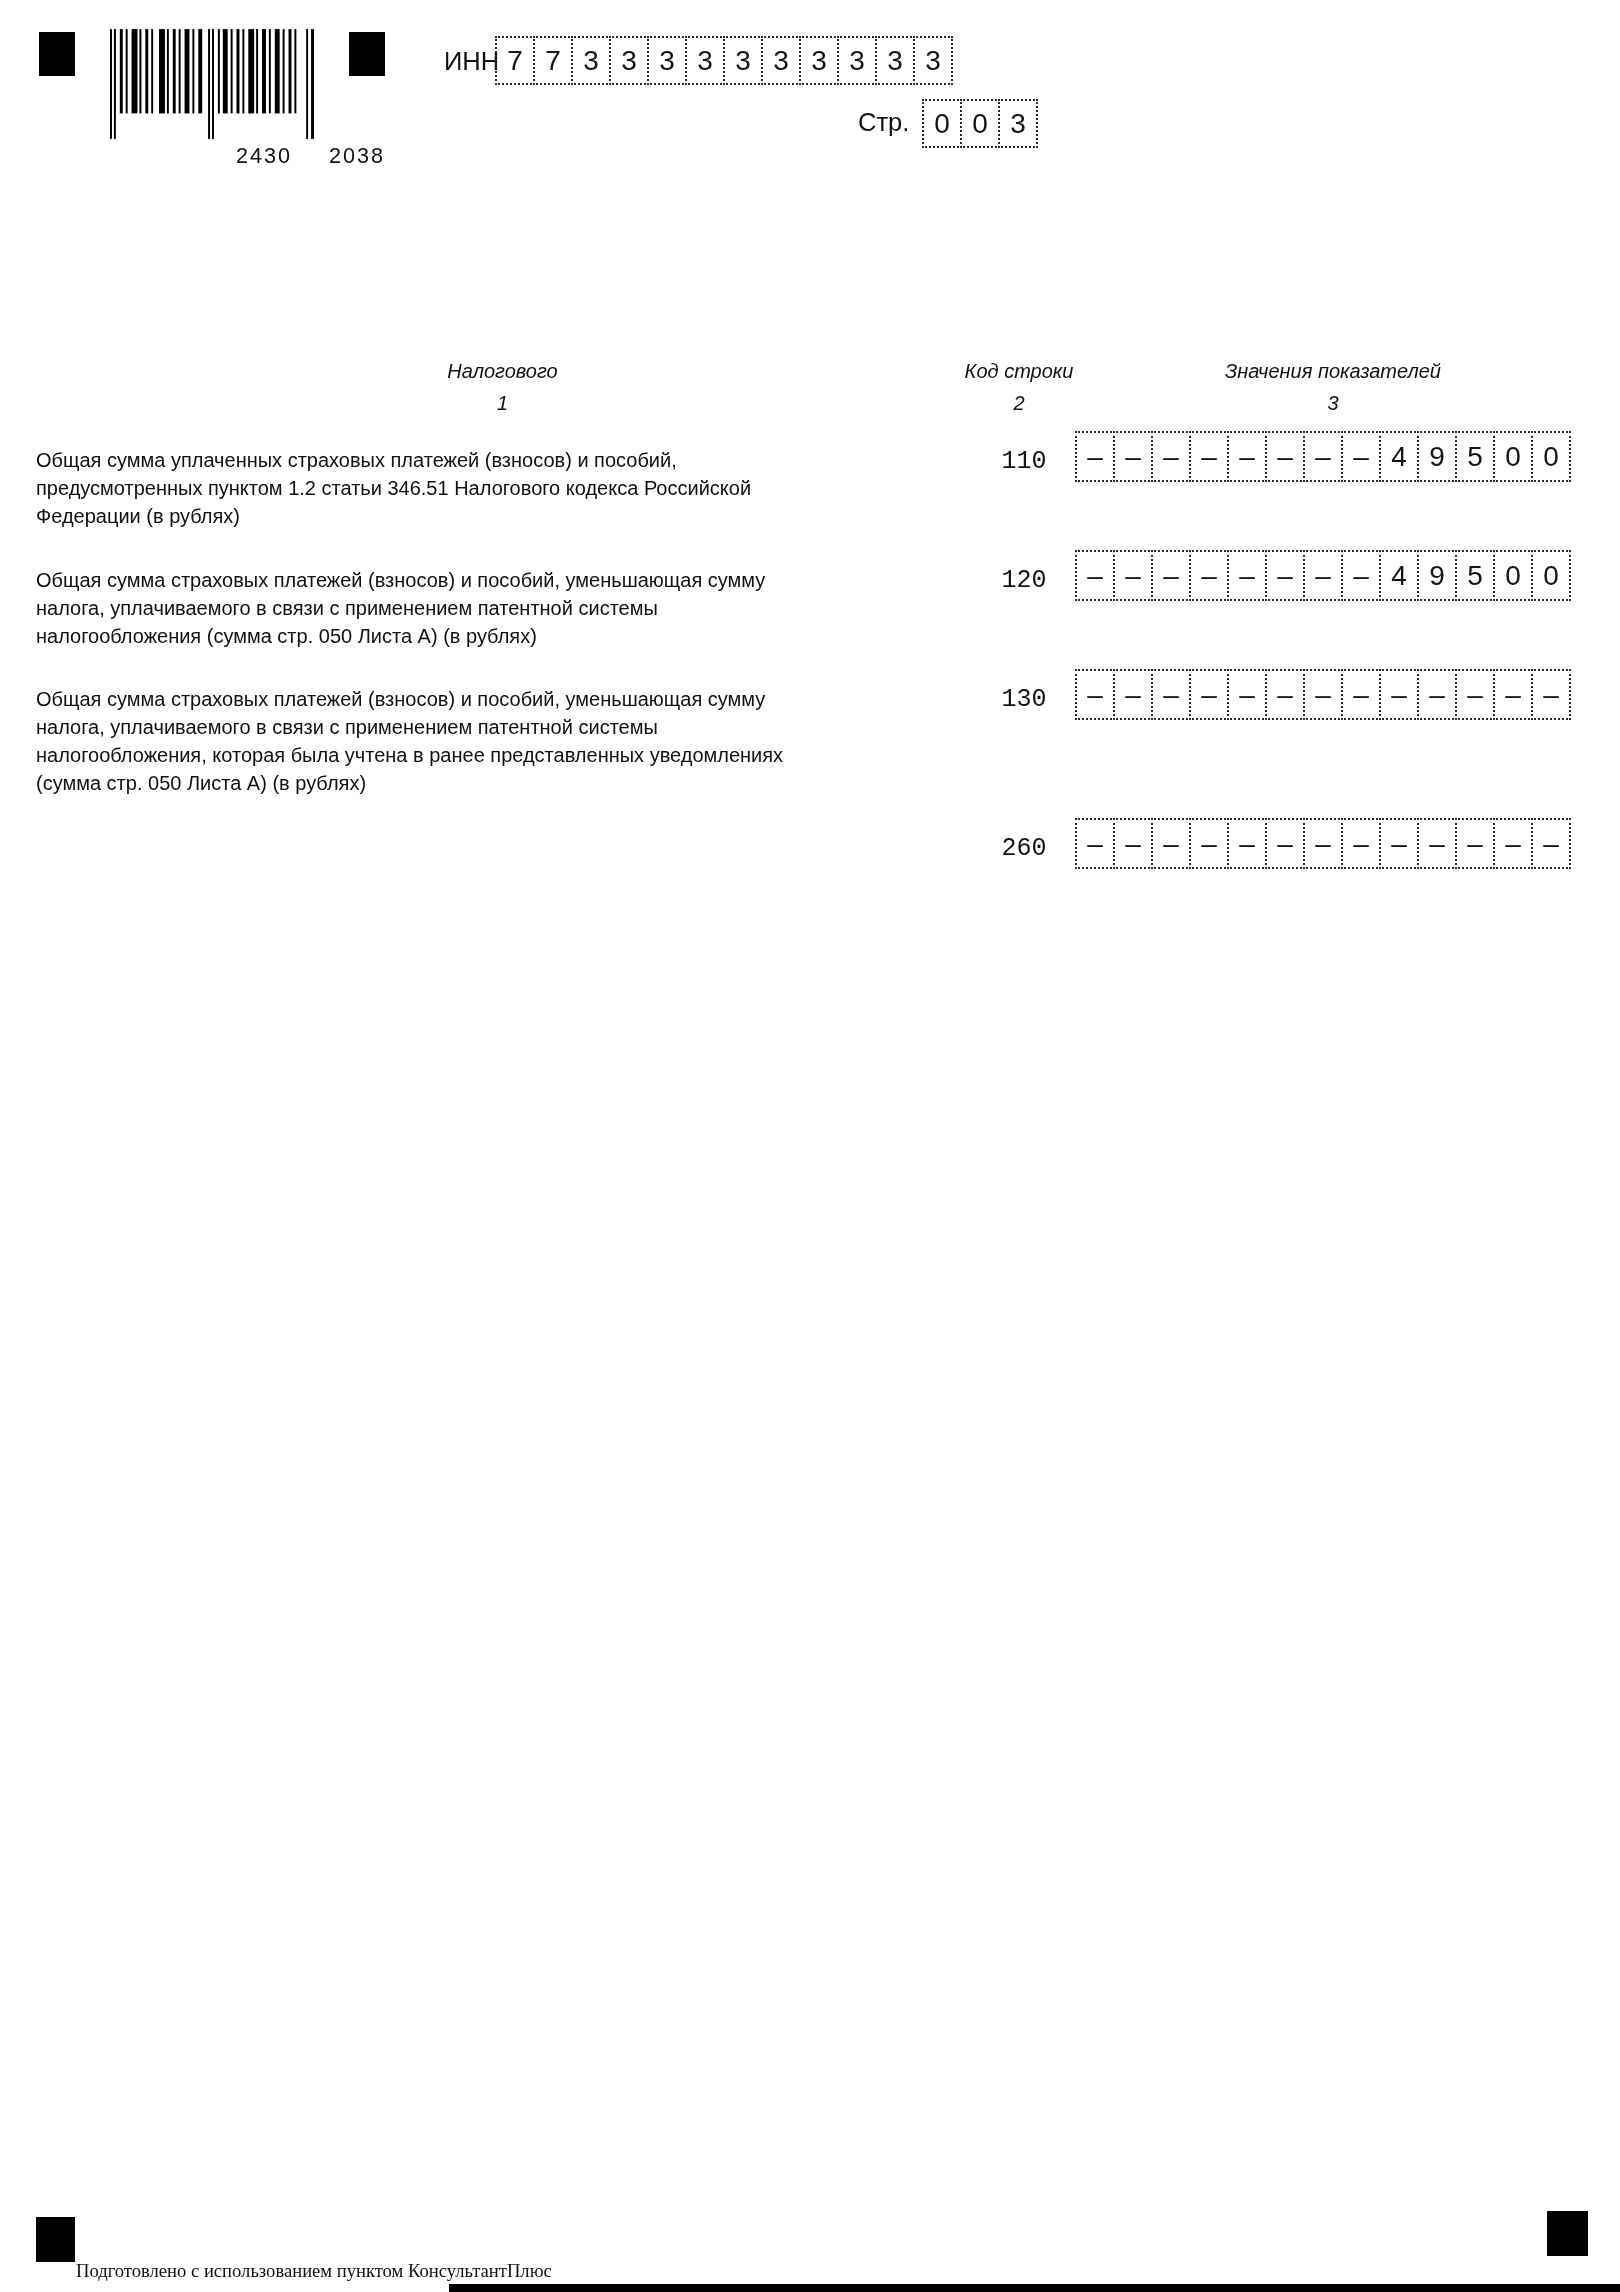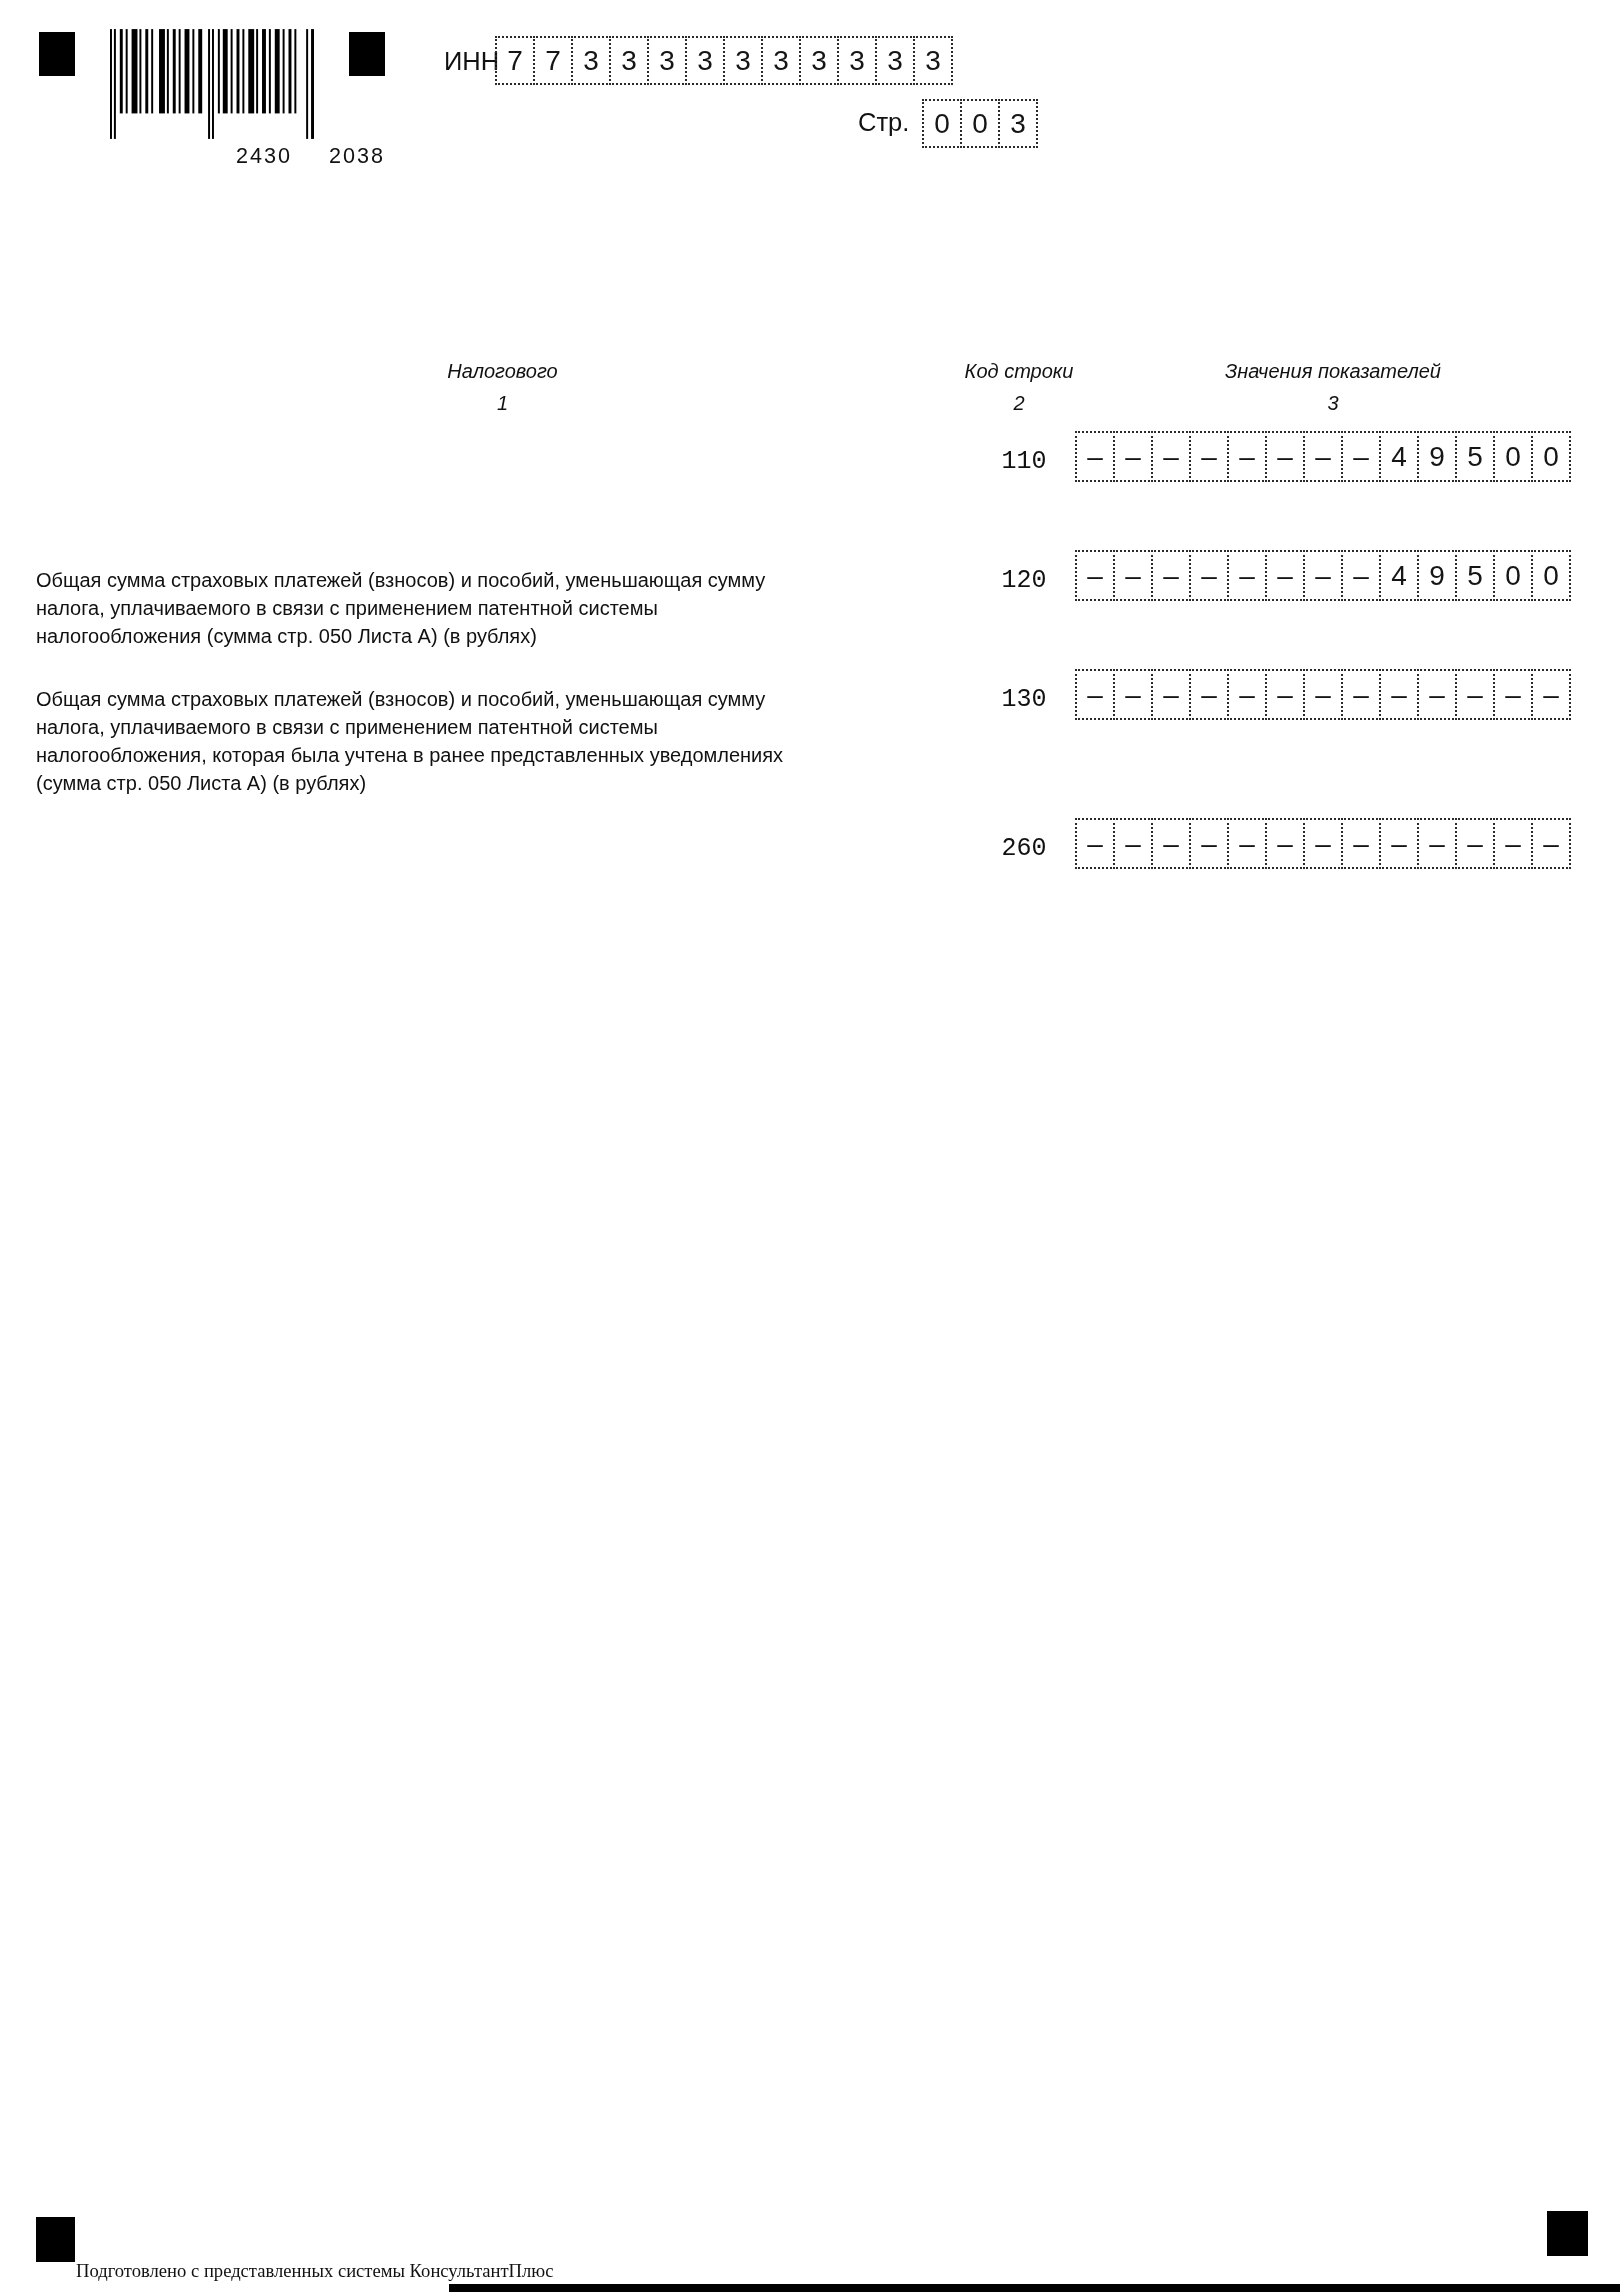--- a/index.html
+++ b/index.html
@@ -120,20 +120,23 @@
   </div>
   <div class="colhead" id="colhead-2">
     <div>Код строки</div>
     <div>2</div>
   </div>
   <div class="colhead" id="colhead-3">
     <div>Значения показателей</div>
     <div>3</div>
   </div>
 
+  <div class="rowlabel" style="top:446px;">Общая сумма уплаченных страховых платежей (взносов) и пособий,
+предусмотренных пунктом 1.2 статьи 346.51 Налогового кодекса Российской
+Федерации (в рублях)</div>
   <div class="rowcode" style="top:447px;">110</div>
   <div class="cells h52" style="left:1075px;top:431px;">
       <span class="cell">–</span>
       <span class="cell">–</span>
       <span class="cell">–</span>
       <span class="cell">–</span>
       <span class="cell">–</span>
       <span class="cell">–</span>
       <span class="cell">–</span>
       <span class="cell">–</span>
@@ -197,17 +200,17 @@
       <span class="cell">–</span>
       <span class="cell">–</span>
       <span class="cell">–</span>
       <span class="cell">–</span>
       <span class="cell">–</span>
       <span class="cell">–</span>
     </div>
 
   <div class="sq" style="left:36px;top:2217px;width:39px;height:45px;"></div>
   <div class="sq" style="left:1547px;top:2211px;width:41px;height:45px;"></div>
-  <div id="credit">Подготовлено с представленных системы КонсультантПлюс</div>
+  <div id="credit">Подготовлено с использованием пунктом КонсультантПлюс</div>
   <div id="bottombar"></div>
 
 </div>
 
 
 </body></html>

